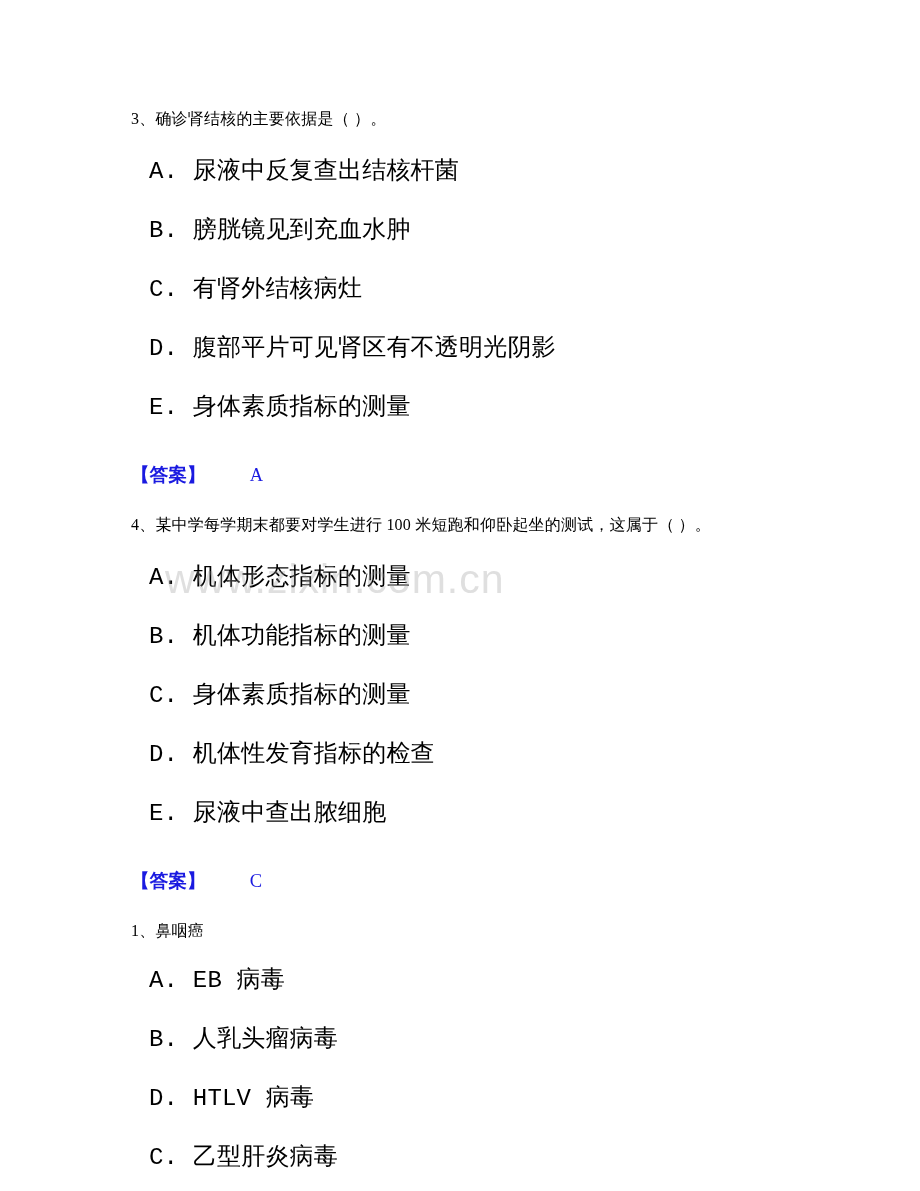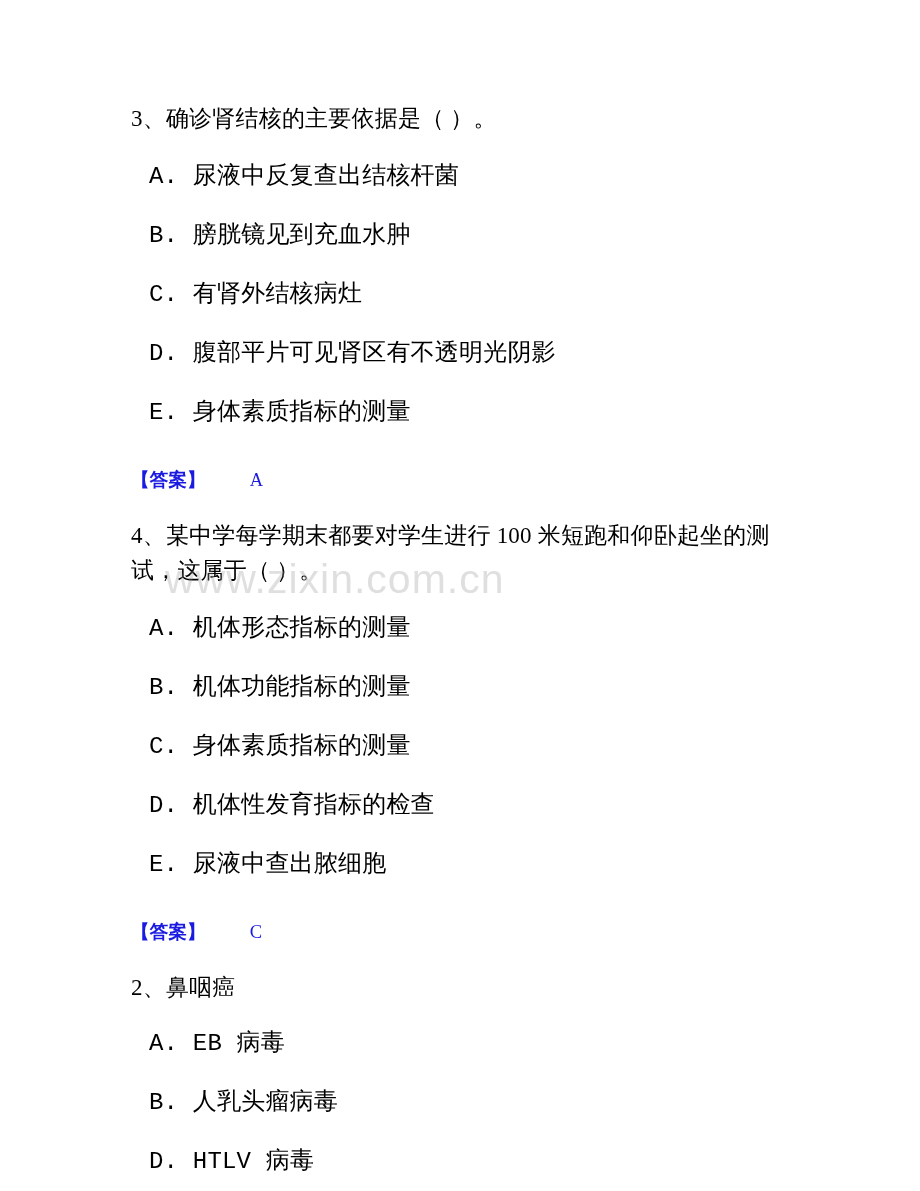--- a/index.html
+++ b/index.html
@@ -23,23 +23,23 @@
     height: 1191px;
     background: #ffffff;
   }
   .content {
     position: absolute;
     left: 131px;
     top: 100px;
     width: 660px;
   }
   .q-stem {
-    font-size: 23px;
+    font-size: 16px;
     line-height: 1.55;
-    margin: 1px 0 22px 0;
+    margin: 7px 0 22px 0;
     letter-spacing: 0.2px;
   }
   .q-stem.wrap {
     text-indent: 0;
   }
   .opt {
     font-size: 24px;
     line-height: 1.5;
     margin: 0 0 23px 18px;
     letter-spacing: 0.2px;
@@ -104,21 +104,21 @@
       <p class="opt">B. 机体功能指标的测量</p>
       <p class="opt">C. 身体素质指标的测量</p>
       <p class="opt">D. 机体性发育指标的检查</p>
       <p class="opt">E. 尿液中查出脓细胞</p>
       <p class="answer-row">
         <span class="answer-label">【答案】</span><span class="answer-value">C</span>
       </p>
     </div>
 
     <div class="block">
-      <p class="q-stem" style="margin-bottom:20px;">2、鼻咽癌</p>
+      <p class="q-stem" style="margin-bottom:20px;">1、鼻咽癌</p>
       <p class="opt">A. EB 病毒</p>
       <p class="opt">B. 人乳头瘤病毒</p>
       <p class="opt">D. HTLV 病毒</p>
       <p class="opt">C. 乙型肝炎病毒</p>
     </div>
 
   </div>
 
   <div class="watermark">www.zixin.com.cn</div>
 

